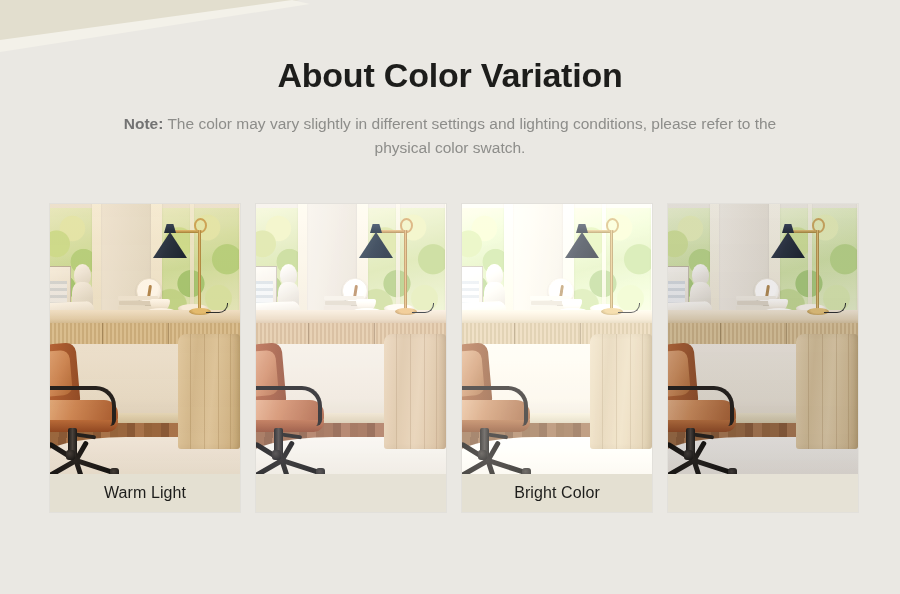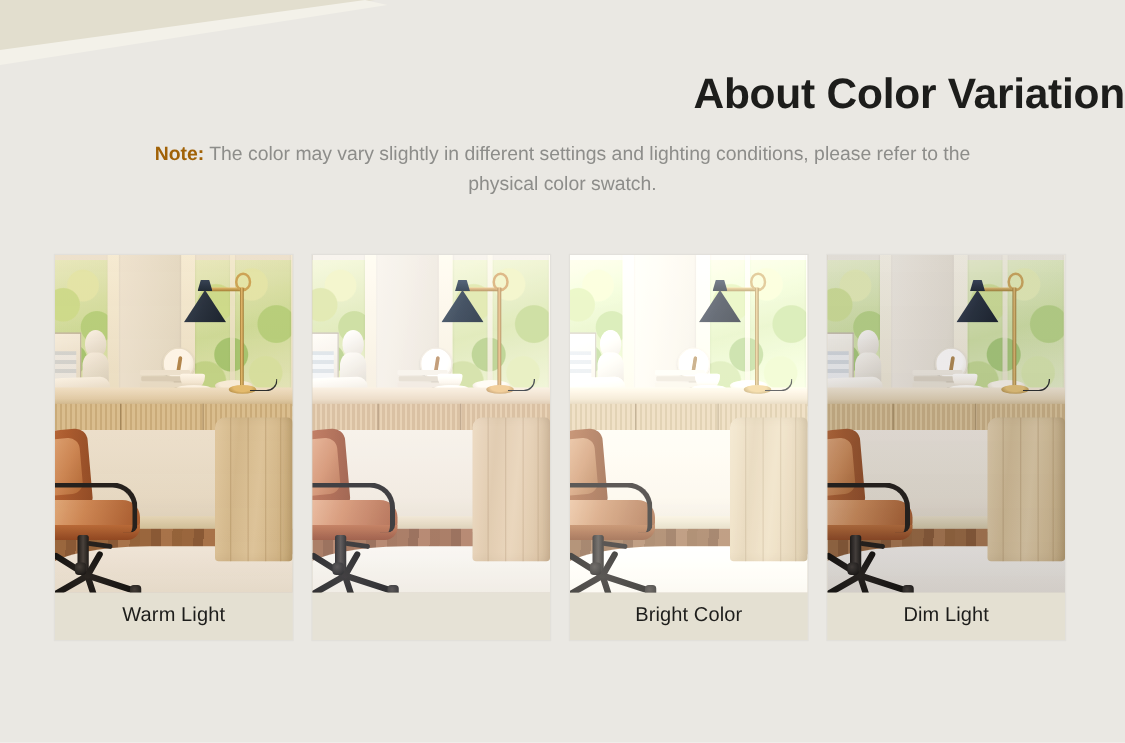--- a/index.html
+++ b/index.html
@@ -36,49 +36,50 @@
 
   
   .page {
     position: relative;
     width: 900px;
     height: 594px;
     padding-top: 54px;
   }
 
   .title {
-    text-align: right;
+    text-align: center;
     font-size: 34px;
     font-weight: bold;
     color: #1d1d1b;
     letter-spacing: -0.2px;
     line-height: 1.25;
   }
 
   .note {
     margin-top: 15px;
     text-align: center;
     font-size: 15.5px;
     color: #8d8d8a;
     line-height: 1.55;
     padding: 0 105px;
   }
   .note b {
-    color: #a16207;
+    color: #737373;
     font-weight: bold;
   }
 
   
   .panels {
     position: absolute;
     top: 204px;
     left: 44px;
     width: 814px;
     display: flex;
     gap: 16px;
+    justify-content: flex-end;
   }
 
   .panel {
     width: 190px;
     background: #E6E2D6;
     box-shadow: 0 0 0 1px rgba(0,0,0,0.03);
   }
 
   .photo {
     position: relative;
@@ -726,17 +727,16 @@
                 <i></i>
                 <i></i>
                 <i></i>
               <div class="caster c1"></div>
               <div class="caster c4"></div>
             </div>
           </div>
         </div>
         <div class="grade"></div>
       </div>
-      <div class="caption">Dim Light</div>
     </div>
 
   </div>
 </div>
 
 </body></html>

